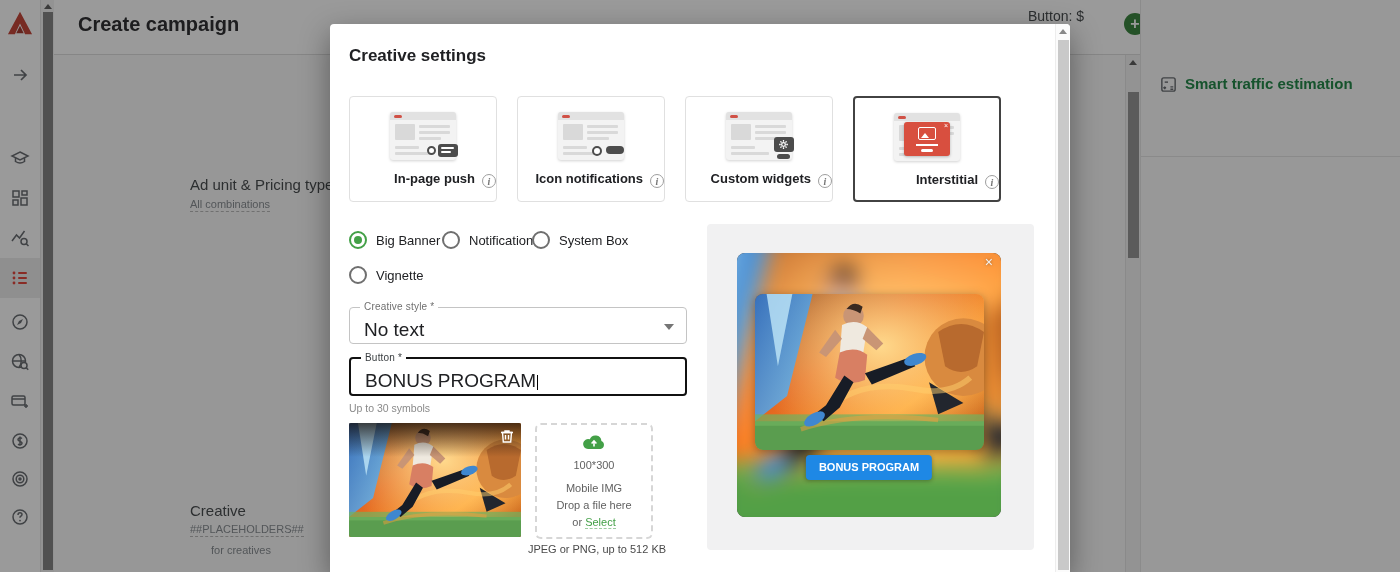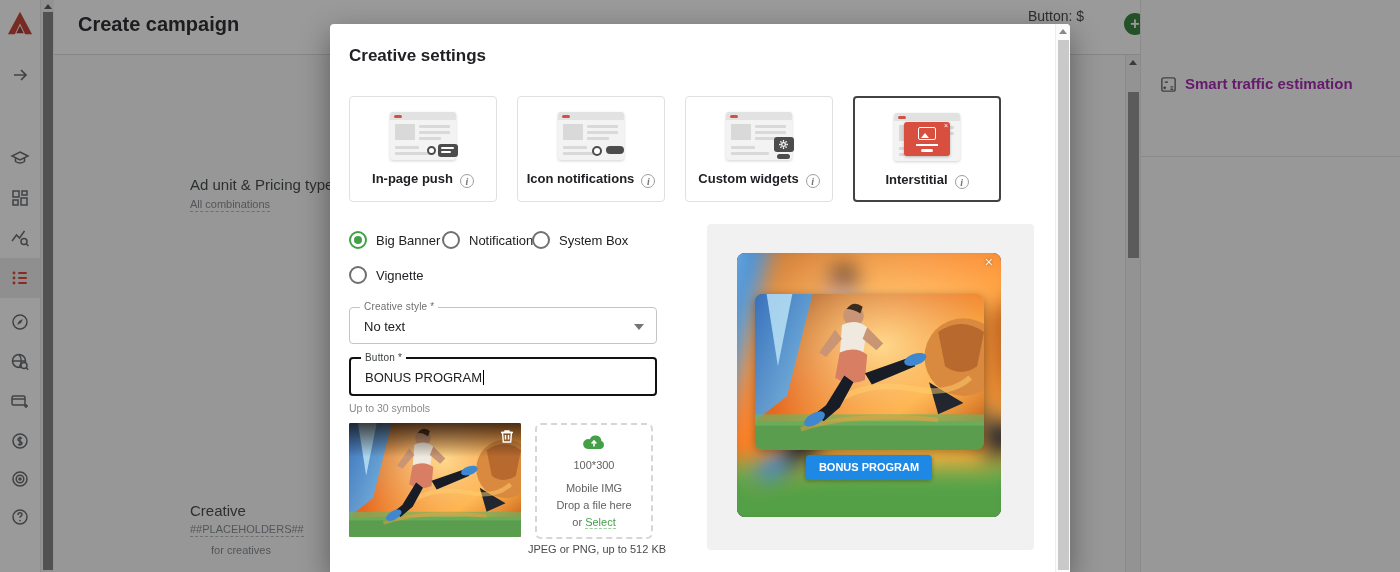--- a/index.html
+++ b/index.html
@@ -31,38 +31,38 @@
   .content-bg { left:54px; top:55px; width:1071px; height:517px; background:#fafafa; }
   .sec-title { font-size:15px; color:#3c4043; }
   .sec-link { font-size:11px; color:#80868b; border-bottom:1px dashed #b5b5b5; padding-bottom:1px; }
   .sec-note { font-size:11px; color:#80868b;margin-left:21px; }
 
   .main-scrollbar { left:1125px; top:55px; width:15px; height:517px; background:#f2f2f2; border-left:1px solid #e3e3e3; }
   .main-scrollbar .thumb { position:absolute; left:2px; top:37px; width:11px; height:166px; background:#8f8f8f; }
 
   .right-panel { left:1140px; top:0; width:260px; height:572px; background:#fcfcfc; border-left:1px solid #e5e5e5; }
   .est-icon { left:1159px; top:75px; color:#5f6368; }
-  .est-title { left:1185px; top:75px; font-size:15px; font-weight:700; color:#a21caf; }
+  .est-title { left:1185px; top:75px; font-size:15px; font-weight:700; color:#15803d; }
   .est-text { left:1185px; top:100px; width:208px; font-size:13px; line-height:19px; color:#5f6368; }
   .dash-link { color:#86898c; border-bottom:1px dashed #a5a8ab; cursor:pointer; }
   .est-divider { left:1141px; top:156px; width:259px; height:1px; background:#e2e2e2; }
 
   
   .overlay { left:0; top:0; width:1400px; height:572px; background:rgba(25,25,25,0.44); z-index:5; }
 
   
   .modal { left:330px; top:24px; width:740px; height:548px; background:#ffffff; border-radius:4px 4px 0 0;
            box-shadow:0 10px 30px rgba(0,0,0,0.4); z-index:10; }
   .modal-scrollbar { position:absolute; right:0; top:0; width:15px; height:548px; background:#fbfbfb; border-left:1px solid #ededed; border-radius:0 4px 0 0; }
   .modal-scrollbar .thumb { position:absolute; left:2px; top:16px; width:11px; height:530px; background:#c9c9c9; }
   .m-title { left:19px; top:22px; font-size:17px; font-weight:700; color:#202124; }
 
   .card { position:absolute; top:72px; width:148px; height:106px; border:1px solid #e0e0e0; border-radius:4px; background:#fff; cursor:pointer; }
   .card.selected { border:2px solid #424242; }
-  .card-label { position:absolute; left:0; right:0; top:74px; text-align:center; font-size:13px; font-weight:700; color:#202124; }
+  .card-label { position:absolute; left:0; right:0; top:74px; text-align:right; font-size:13px; font-weight:700; color:#202124; }
   .info-i { display:inline-block; width:14px; height:14px; border:1px solid #9e9e9e; border-radius:50%; font-size:10px; line-height:13px; color:#757575; margin-left:7px; font-family:"Liberation Serif", serif; font-style:italic; text-align:center; vertical-align:-2px; }
   .info-i::after { content:"i"; }
 
   .browser { position:absolute; left:50%; top:15px; transform:translateX(-50%); width:66px; height:48px; background:#f3f3f3; border-radius:3px; box-shadow:0 1px 3px rgba(0,0,0,0.18); }
   .browser .bar { position:absolute; left:0; top:0; right:0; height:8px; background:#e2e2e2; border-radius:3px 3px 0 0; }
   .browser .dot { position:absolute; left:4px; top:3px; width:8px; height:3px; background:#d05146; border-radius:2px; }
   .browser .blk { position:absolute; background:#d9d9d9; border-radius:1px; }
 
   .v-dark { position:absolute; background:#4c4c4c; border-radius:3px; }
   .v-line { position:absolute; background:#fff; border-radius:1px; }
@@ -75,23 +75,23 @@
   .v-inter .pic::after { content:""; position:absolute; left:2px; bottom:1px; border-left:4px solid transparent; border-right:4px solid transparent; border-bottom:5px solid #fff; }
   .v-inter .ln1 { position:absolute; left:50%; transform:translateX(-50%); top:22px; width:22px; height:2px; background:#fff; }
   .v-inter .ln2 { position:absolute; left:50%; transform:translateX(-50%); top:27px; width:12px; height:3px; background:#fff; border-radius:2px; }
 
   .radio { position:absolute; display:flex; align-items:center; gap:9px; cursor:pointer; }
   .radio .circ { width:18px; height:18px; border:2px solid #6f6f6f; border-radius:50%; position:relative; flex:0 0 auto; }
   .radio.sel .circ { border-color:#43a047; }
   .radio.sel .circ::after { content:""; position:absolute; left:3px; top:3px; width:8px; height:8px; background:#43a047; border-radius:50%; }
   .radio .rlabel { font-size:13px; color:#202124; }
 
-  .field { position:absolute; left:19px; width:308px; border:1px solid #c4c4c4; border-radius:4px; background:#fff; }
+  .field { position:absolute; left:19px; width:338px; border:1px solid #c4c4c4; border-radius:4px; background:#fff; }
   .field-label { position:absolute; left:10px; top:-7px; background:#fff; padding:0 4px; font-size:10px; color:#6f6f6f; letter-spacing:.2px; }
-  .field-value { position:absolute; left:14px; top:11px; font-size:13px; color:#202124; }
+  .field-value { position:absolute; left:14px; top:11px; font-size:19px; color:#202124; }
   .fld-chevron { position:absolute; right:12px; top:16px; border-left:5px solid transparent; border-right:5px solid transparent; border-top:6px solid #757575; }
   .field.focused { border:2px solid #111; }
   .caret { display:inline-block; width:1px; height:15px; background:#000; margin-left:1px; vertical-align:-3px; }
   .helper { left:19px; top:378px; font-size:10.5px; color:#8a8a8a; }
 
   .thumb-box { left:19px; top:399px; width:172px; height:114px; border-radius:2px; overflow:hidden; background:#1d150f; cursor:pointer; }
   .thumb-box .shade { position:absolute; left:0; top:0; right:0; height:34px; background:linear-gradient(rgba(20,12,6,0.75), rgba(20,12,6,0)); }
   .artfill { width:100%; height:100%; display:block; }
   .trash { position:absolute; top:5px; right:7px; color:#fff; }
   .fname-bar { position:absolute; left:0; right:0; bottom:0; height:20px; background:rgba(58,58,58,0.92); }

